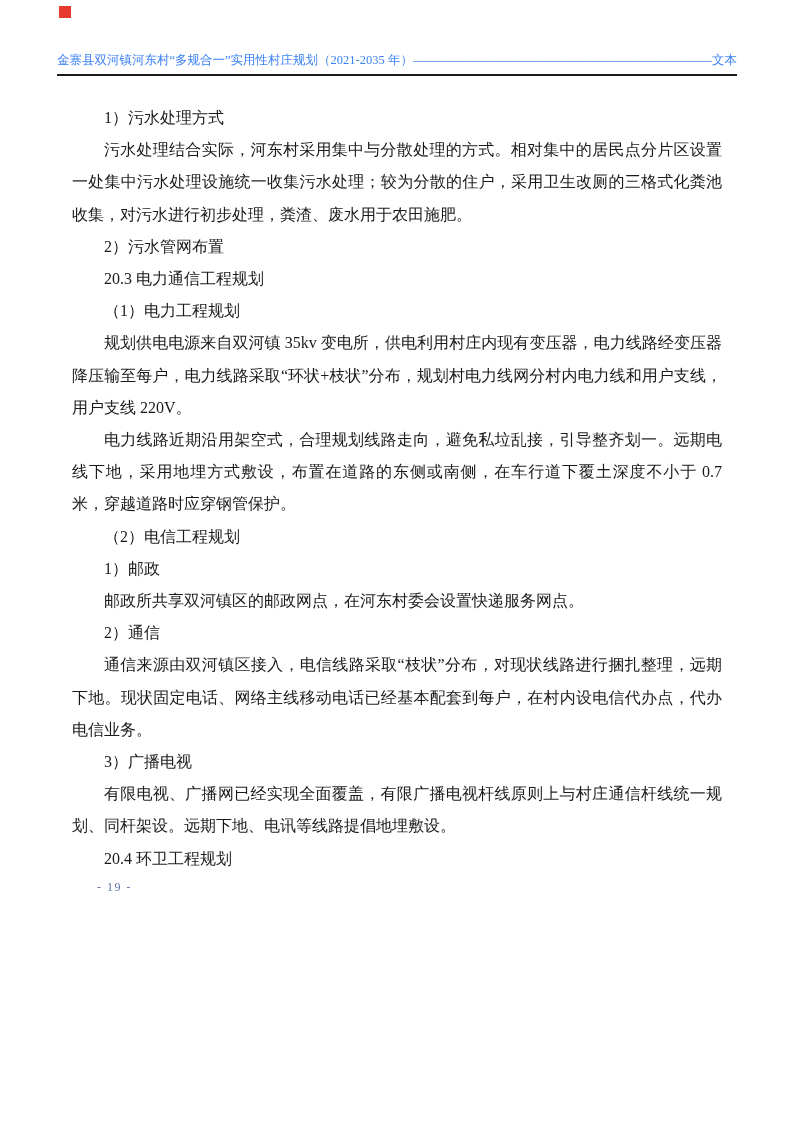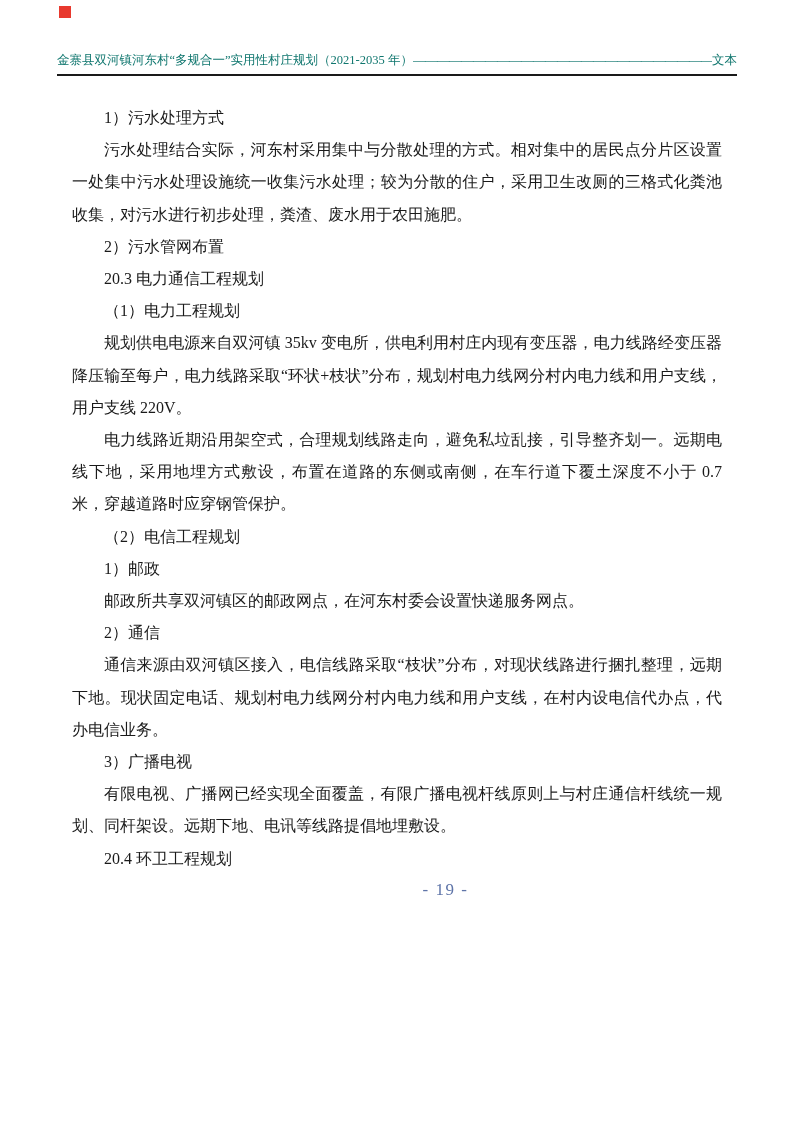--- a/index.html
+++ b/index.html
@@ -22,21 +22,21 @@
     background: #e8392e;
   }
   .page-header {
     margin: 52px 57px 0 57px;
     padding-bottom: 5px;
     border-bottom: 2px solid #1a1a1a;
     display: flex;
     align-items: baseline;
     white-space: nowrap;
     font-size: 12.5px;
-    color: #0f766e;
+    color: #3b82f6;
   }
   .page-header .title { flex: 0 0 auto; }
   .page-header .rule {
     flex: 1 1 auto;
     overflow: hidden;
     letter-spacing: -0.5px;
   }
   .page-header .tail { flex: 0 0 auto; text-align: right; }
   .doc-body {
     margin: 26px 72px 0 72px;
@@ -45,24 +45,23 @@
     text-align: justify;
   }
   .para {
     margin: 0;
     text-indent: 2em;
     text-align: justify;
   }
   .para.heading { font-weight: normal; }
   .page-footer {
     margin: 5px 0 0 97px;
-    font-size: 17px;
+    font-size: 12px;
     letter-spacing: 1.5px;
     color: #5e74a8;
-    text-align: center;
   }
 </style>
 </head>
 <body>
 
 <div class="page">
 
   <span class="red-marker" style="background: rgb(232, 57, 46);"></span>
 
   <div class="page-header">
@@ -76,21 +75,21 @@
       <p class="para body">污水处理结合实际，河东村采用集中与分散处理的方式。相对集中的居民点分片区设置一处集中污水处理设施统一收集污水处理；较为分散的住户，采用卫生改厕的三格式化粪池收集，对污水进行初步处理，粪渣、废水用于农田施肥。</p>
       <p class="para sub">2）污水管网布置</p>
       <p class="para heading">20.3 电力通信工程规划</p>
       <p class="para sub">（1）电力工程规划</p>
       <p class="para body">规划供电电源来自双河镇 35kv 变电所，供电利用村庄内现有变压器，电力线路经变压器降压输至每户，电力线路采取“环状+枝状”分布，规划村电力线网分村内电力线和用户支线，用户支线 220V。</p>
       <p class="para body">电力线路近期沿用架空式，合理规划线路走向，避免私垃乱接，引导整齐划一。远期电线下地，采用地埋方式敷设，布置在道路的东侧或南侧，在车行道下覆土深度不小于 0.7 米，穿越道路时应穿钢管保护。</p>
       <p class="para sub">（2）电信工程规划</p>
       <p class="para sub">1）邮政</p>
       <p class="para body">邮政所共享双河镇区的邮政网点，在河东村委会设置快递服务网点。</p>
       <p class="para sub">2）通信</p>
-      <p class="para body">通信来源由双河镇区接入，电信线路采取“枝状”分布，对现状线路进行捆扎整理，远期下地。现状固定电话、规划村电力线网分村内电力线和用户支线，在村内设电信代办点，代办电信业务。</p>
+      <p class="para body">通信来源由双河镇区接入，电信线路采取“枝状”分布，对现状线路进行捆扎整理，远期下地。现状固定电话、网络主线移动电话已经基本配套到每户，在村内设电信代办点，代办电信业务。</p>
       <p class="para sub">3）广播电视</p>
       <p class="para body">有限电视、广播网已经实现全面覆盖，有限广播电视杆线原则上与村庄通信杆线统一规划、同杆架设。远期下地、电讯等线路提倡地埋敷设。</p>
       <p class="para heading">20.4 环卫工程规划</p>
     </div>
 
   <div class="page-footer" style="color: rgb(94, 116, 168);">- 19 -</div>
 
 </div>
 
 </body></html>

